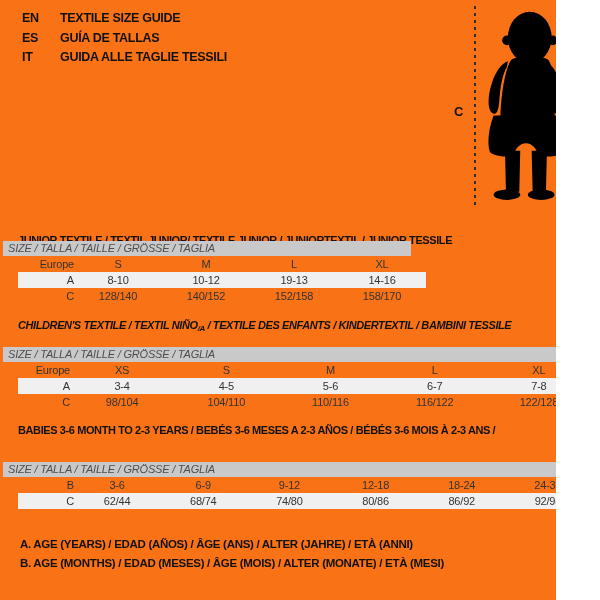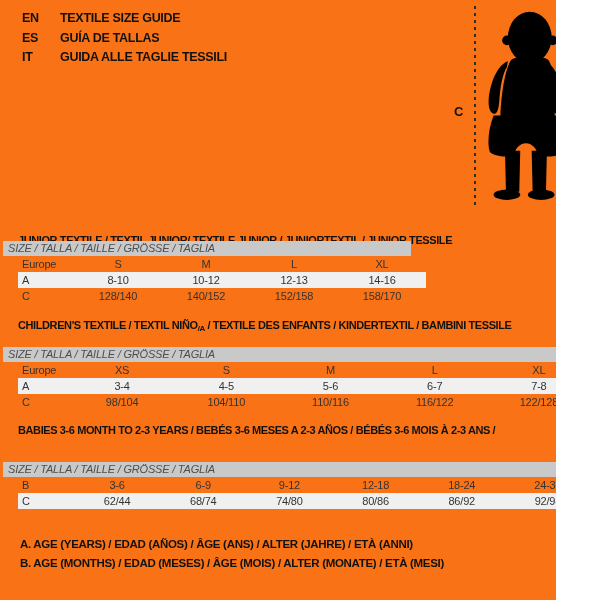--- a/index.html
+++ b/index.html
@@ -18,21 +18,21 @@
     background:repeating-linear-gradient(to bottom,#2e2e2e 0 3px, transparent 3px 7px);
   }
   .figure-c { position:absolute; left:454px; top:104px; font-weight:bold; font-size:13px; }
   .baby-svg { position:absolute; left:480px; top:8px; width:90px; height:200px; }
   
   .sec-title {
     position:absolute; left:18px; margin:0; font-size:11px; font-weight:bold;
     color:#111; letter-spacing:-0.4px; white-space:nowrap;
   }
   #sec1-title { top:222px;margin-top:12px; }
-  #sec2-title { top:319px; }
+  #sec2-title { top:319px;font-style:italic; }
   #sec3-title { top:422px; line-height:17px;text-align:right; }
   .title-sub { font-size:8px; vertical-align:-2px; }
   
   .size-bar {
     position:absolute; left:3px; height:15px; background:#c9c9c9; color:#4d4d4d;
     font-size:11px; line-height:15px; padding-left:5px; box-sizing:border-box;
     letter-spacing:-0.2px;
     font-style:italic;
   }
   #bar1 { top:241px; width:408px; }
@@ -40,21 +40,21 @@
   #bar3 { top:462px; width:573px; }
   
   .size-table { position:absolute; left:18px; border-collapse:collapse; table-layout:fixed; }
   #table1 { top:256px; width:408px; }
   #table2 { top:362px; width:573px; }
   #table3 { top:477px; width:573px; }
   .size-table td {
     height:16px; font-size:11px; color:#333; text-align:center; padding:0;
     line-height:16px; letter-spacing:-0.2px; overflow:hidden;
   }
-  .size-table td.lbl { text-align:left; padding-left:4px; }
+  .size-table td.lbl { text-align:right; padding-left:4px; }
   tr.alt { background:#f0f0f0; }
   
   .footnotes { position:absolute; left:20px; top:535px; }
   .footnote { height:18.5px; line-height:18.5px; font-size:11.5px; font-weight:bold; letter-spacing:-0.3px; white-space:nowrap; }
 </style>
 </head>
 <body>
 
 <div class="page">
 
@@ -103,21 +103,21 @@
         <td class="lbl">Europe</td>
         <td>S</td>
         <td>M</td>
         <td>L</td>
         <td>XL</td>
       </tr>
       <tr class="alt">
         <td class="lbl">A</td>
         <td>8-10</td>
         <td>10-12</td>
-        <td>12-13</td>
+        <td>19-13</td>
         <td>14-16</td>
       </tr>
       <tr>
         <td class="lbl">C</td>
         <td>128/140</td>
         <td>140/152</td>
         <td>152/158</td>
         <td>158/170</td>
       </tr>
     </tbody>

